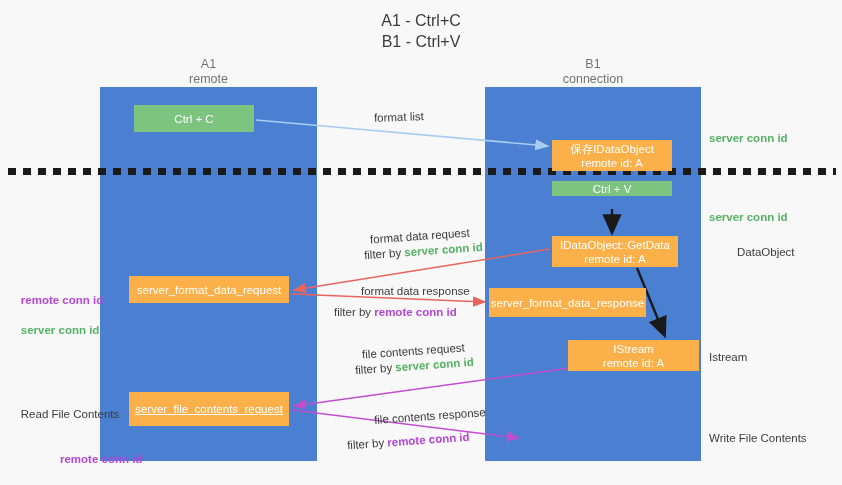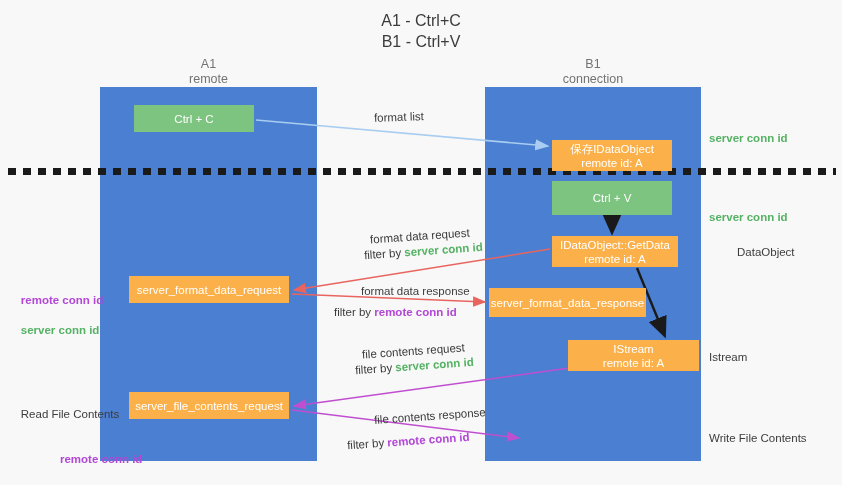--- a/index.html
+++ b/index.html
@@ -76,26 +76,26 @@
     text-align: center;
     white-space: pre;
     z-index: 5;
   }
   .box.green { background: #7cc47f; }
   .box.orange { background: #fbb košik; }
   .box.orange { background: #fbb04a; }
 
   #box-ctrl-c  { left: 134px; top: 105px; width: 120px; height: 27px; }
   #box-save-ido{ left: 552px; top: 127px; width: 120px; height: 31px; margin-top: 13px; }
-  #box-ctrl-v  { left: 552px; top: 181px; width: 120px; height: 34px; }
+  #box-ctrl-v  { left: 552px; top: 181px; width: 120px; height: 15px; }
   #box-getdata { left: 552px; top: 236px; width: 126px; height: 31px; }
   #box-fmt-req { left: 129px; top: 276px; width: 160px; height: 27px; }
   #box-fmt-res { left: 489px; top: 288px; width: 157px; height: 29px; }
   #box-istream { left: 568px; top: 340px; width: 131px; height: 31px; }
-  #box-file-req{ left: 129px; top: 392px; width: 160px; height: 27px; }
+  #box-file-req{ left: 129px; top: 392px; width: 160px; height: 34px; text-decoration: underline; }
   #box-file-res{ left: 523px; top: 424px; width: 161px; height: 27px; }
 
   
   .side-note {
     position: absolute;
     font-size: 11.5px;
     line-height: 15px;
     white-space: pre;
   }
   .green-txt  { color: #55b264; font-weight: bold; }

